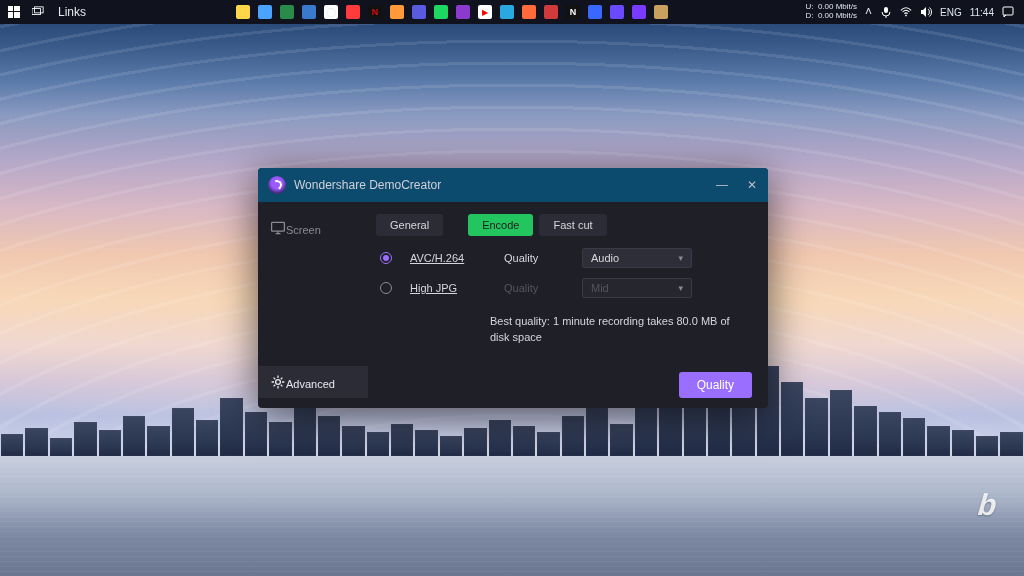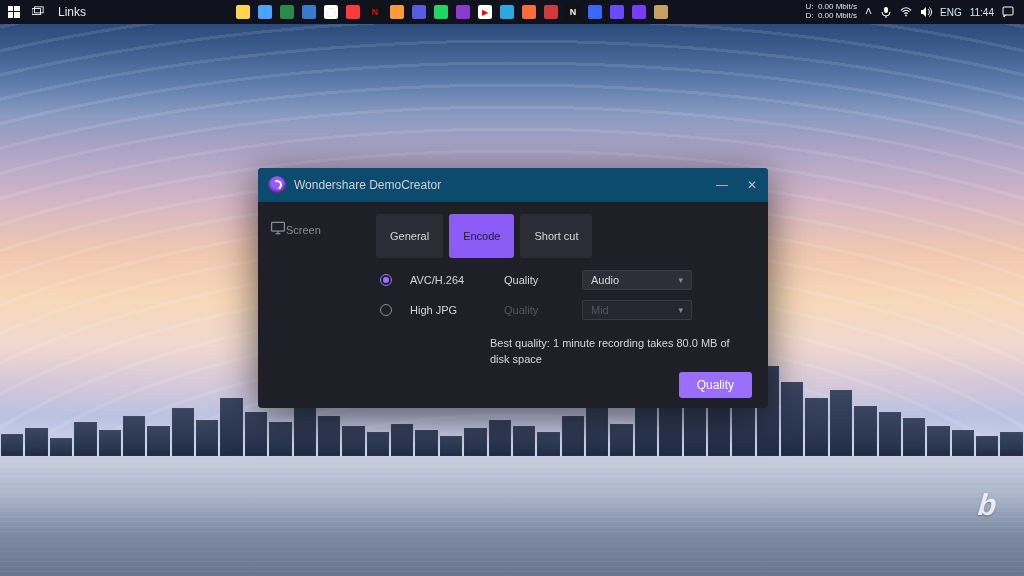--- a/index.html
+++ b/index.html
@@ -99,35 +99,35 @@
   }
   .side .item svg { width:16px; height:16px; stroke:#8a8a96; fill:none; stroke-width:1.6;}
   .side .item.active { background:#2c2c37; color:#e8e8f0; }
   .side .item.active svg { stroke:#e8e8f0; }
   .side .spacer-v { flex:1; }
 
   
   .content { flex:1; padding:12px 16px 10px 8px; display:flex; flex-direction:column; }
   .tabs { display:flex; gap:6px; margin-bottom:12px; }
   .tabs .tab {
-    padding:16px 14px; font-size:11px; border-radius:3px;
+    padding:5px 14px; font-size:11px; border-radius:3px;
     background:#2c2c37; color:#d6d6de; cursor:default;
   }
-  .tabs .tab.active { background:#8b5cf6; color:#222; }
+  .tabs .tab.active { background:#22c55e; color:#222;margin-left:19px; }
 
   .opts { display:flex; flex-direction:column; gap:10px; margin-left:4px; }
   .row { display:flex; align-items:center; gap:18px; font-size:11px; }
   .radio {
     width:12px; height:12px; border:1.6px solid #9a6fff; border-radius:50%; position:relative; flex:none;
   }
   .radio.checked::after {
     content:""; position:absolute; inset:2px; background:#9a6fff; border-radius:50%;
   }
   .radio.unchecked { border-color:#8a8a96; }
-  .opt-label { width:76px; color:#d6d6de; }
+  .opt-label { width:76px; color:#d6d6de;text-decoration:underline; }
   .q-label { width:60px; color:#d6d6de; }
   .q-label.disabled { color:#55555f; }
   .select {
     width:110px; height:20px; background:#2e2e38; border:1px solid #3a3a46; border-radius:2px;
     display:flex; align-items:center; justify-content:space-between; padding:0 8px;
     font-size:11px; color:#d6d6de; cursor:default;
   }
   .select.disabled { color:#55555f; background:#26262e; }
   .select .chev { font-size:9px; color:#8a8a96; }
 
@@ -282,27 +282,34 @@
   <div class="body">
     <div class="side">
       <div class="item">
         <svg viewBox="0 0 20 20">
             <rect x="2" y="3" width="16" height="11" rx="1"></rect>
             <path d="M7 17h6M10 14v3"></path>
           </svg>
         <span>Screen</span>
       </div>
       <div class="spacer-v"></div>
+      <div class="item active">
+        <svg viewBox="0 0 20 20">
+            <circle cx="10" cy="10" r="3"></circle>
+            <path d="M10 2v3M10 15v3M2 10h3M15 10h3M4.5 4.5l2 2M13.5 13.5l2 2M15.5 4.5l-2 2M6.5 13.5l-2 2"></path>
+          </svg>
+        <span>Advanced</span>
+      </div>
     </div>
 
     <div class="content">
       <div class="tabs">
         <div class="tab">General</div>
         <div class="tab active">Encode</div>
-        <div class="tab">Short cut</div>
+        <div class="tab">Fast cut</div>
       </div>
 
       <div class="opts">
         <div class="row">
           <span class="radio checked"></span>
           <span class="opt-label">AVC/H.264</span>
           <span class="q-label">Quality</span>
           <div class="select">
             <span>Audio</span>
             <span class="chev">▾</span>

